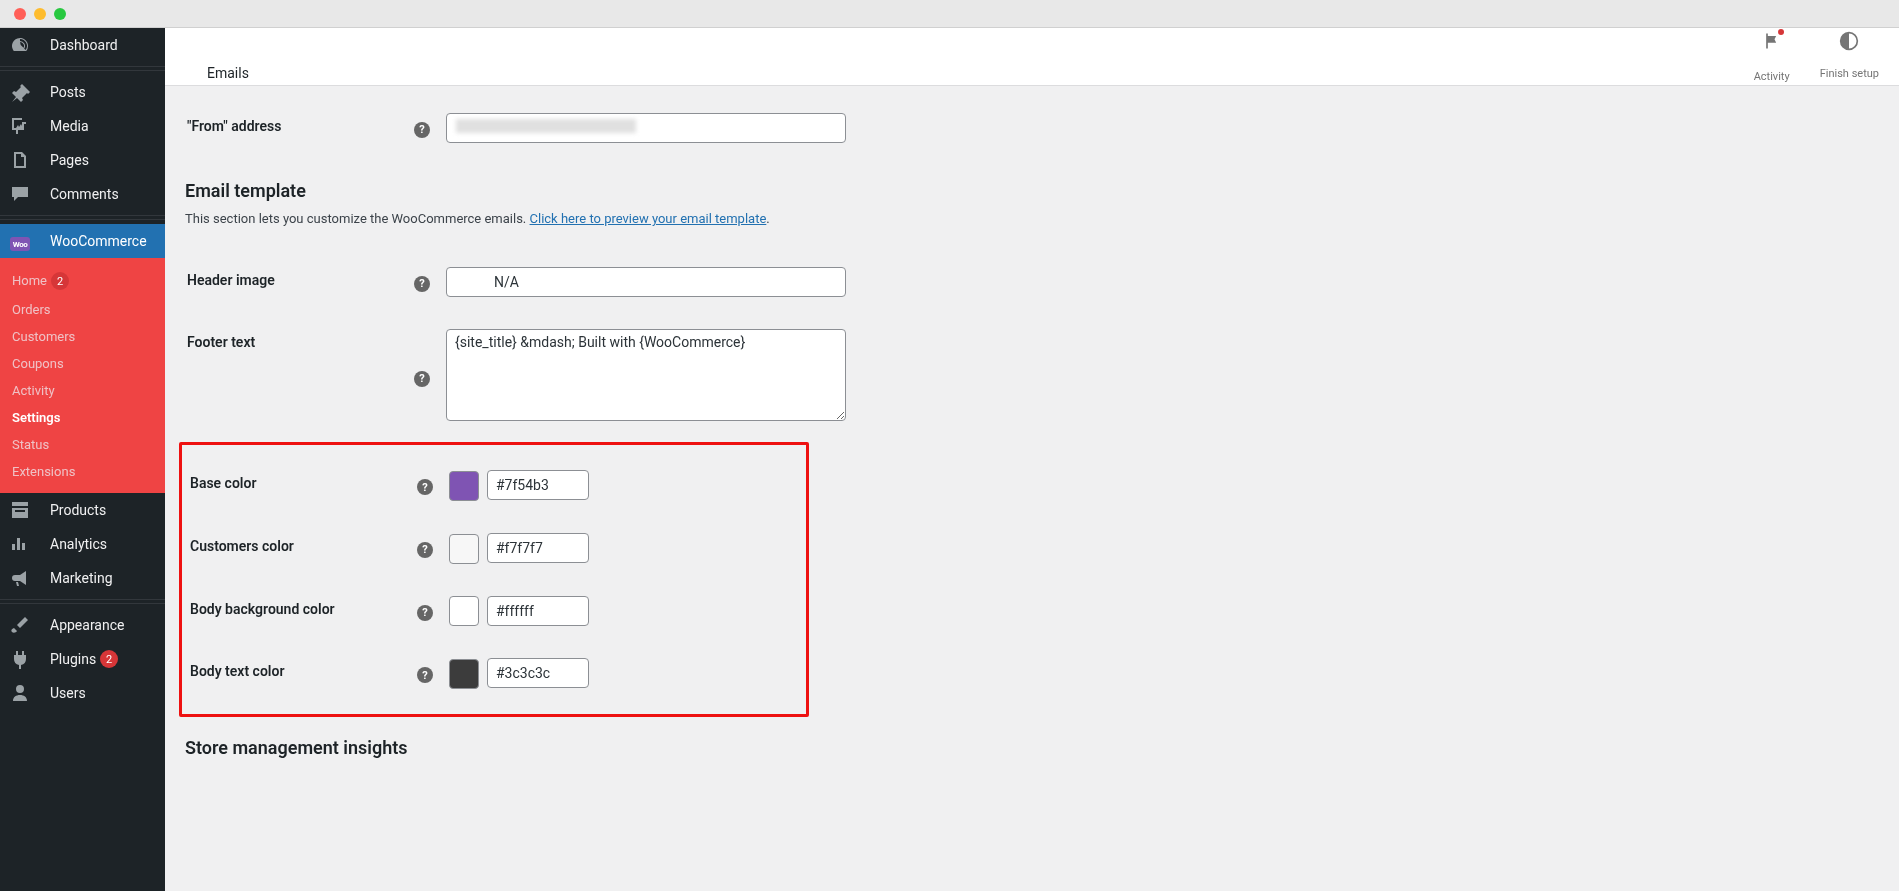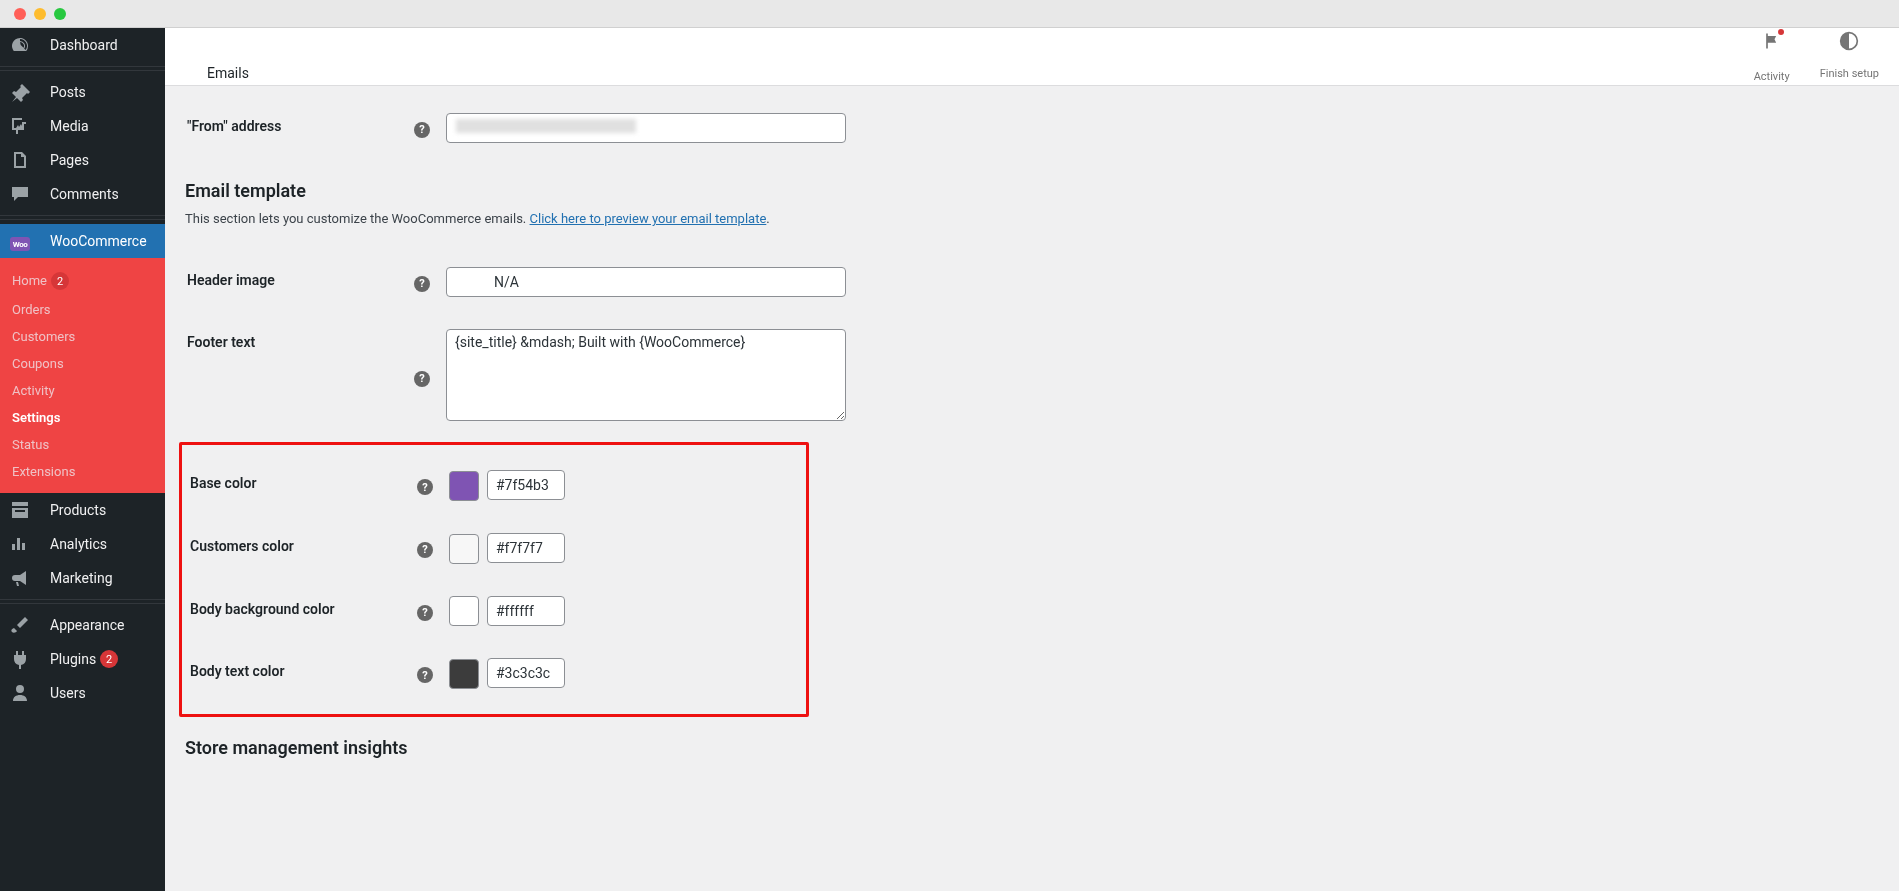--- a/index.html
+++ b/index.html
@@ -32,21 +32,21 @@
 
 .content { position: absolute; top: 86px; left: 165px; right: 0; bottom: 0; padding: 10px 20px 20px 20px; overflow: auto; }
 .form-table { width: 100%; }
 .form-table tr th { vertical-align: top; text-align: left; padding: 20px 10px 20px 0; width: 215px; font-weight: 600; color: #1d2327; font-size: 14px; }
 .form-table tr td { padding: 15px 10px; vertical-align: middle; }
 .form-table tr td.help { width: 30px; padding-right: 0; }
 .help-icon { display: inline-flex; width: 16px; height: 16px; border-radius: 50%; background: #666; color: #fff; font-size: 11px; align-items: center; justify-content: center; font-weight: bold; cursor: help; }
 input[type=text], textarea { border: 1px solid #8c8f94; border-radius: 4px; padding: 4px 8px; font-size: 14px; background: #fff; color: #2c3338; }
 input.regular { width: 400px; height: 30px; padding-left: 47px; }
 textarea.regular { width: 400px; height: 92px; resize: both; }
-input.color-text { width: 78px; height: 30px; }
+input.color-text { width: 102px; height: 30px; }
 .color-swatch { display: inline-block; width: 30px; height: 30px; border: 1px solid #8c8f94; border-radius: 4px; vertical-align: middle; margin-right: 4px; }
 h2.section { font-size: 18px; font-weight: 600; margin: 20px 0 10px 0; color: #1d2327; }
 p.desc { font-size: 13px; color: #3c434a; margin-bottom: 24px; }
 p.desc a { color: #2271b1; text-decoration: underline; }
 .redbox { border: 3px solid #e11; padding: 8px 0; border-radius: 2px; margin-left: -6px; padding-left: 6px; width: 630px; }
 .redacted { display: inline-block; width: 180px; height: 14px; background: #e0e0e0; filter: blur(2px); }
 .woo-icon { width: 20px; height: 14px; background: #7f54b3; border-radius: 3px; display: flex; align-items: center; justify-content: center; color: #fff; font-size: 8px; font-weight: bold; letter-spacing: -0.5px; }
 </style>
 </head>
 <body>

